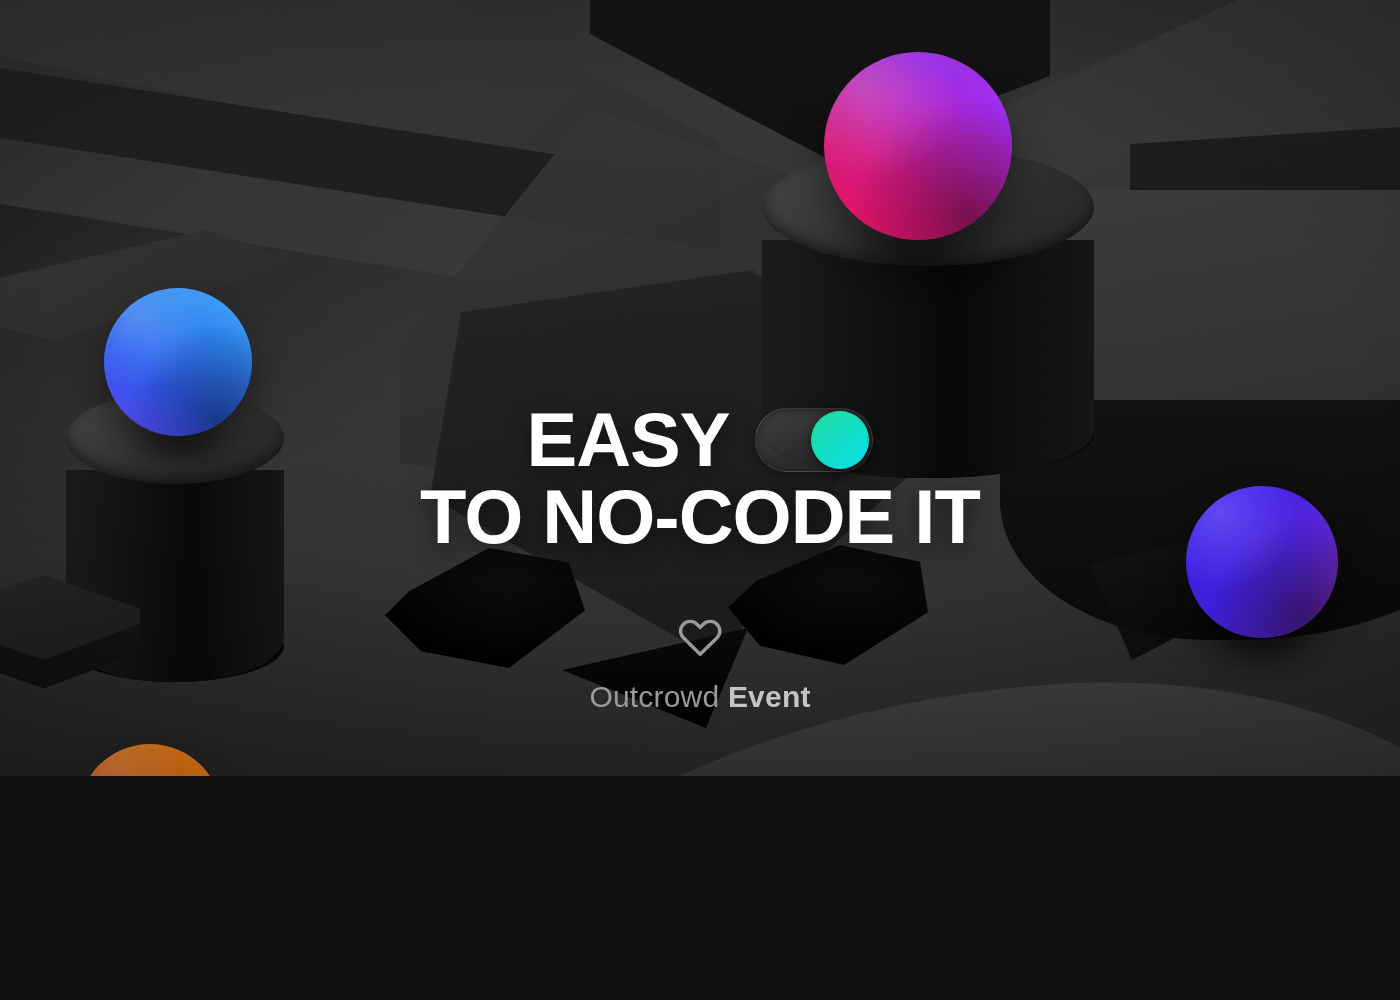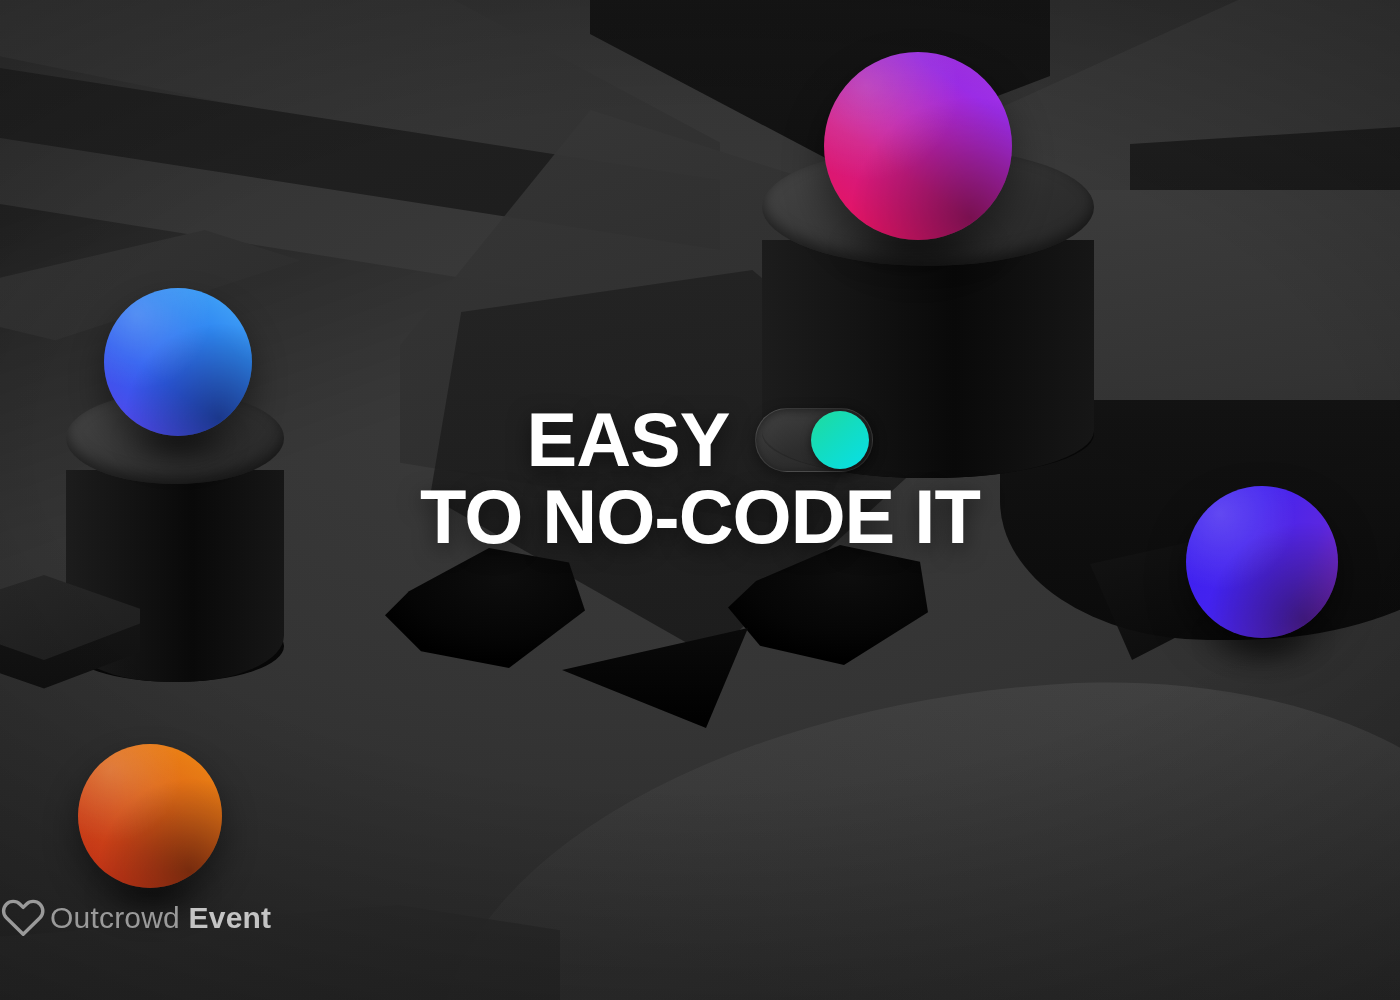--- a/index.html
+++ b/index.html
@@ -1,21 +1,21 @@
 <!DOCTYPE html>
 <html><head>
 <meta charset="utf-8">
 <title>Outcrowd Event — Easy Switch to No-Code IT</title>
 <style>
   html,body{margin:0;padding:0;background:#111;}
   *{box-sizing:border-box;}
 
   .stage{
     position:relative;
-    width:1400px;height:1000px;
+    width:1400px;height:776px;
     overflow:hidden;
     background:#2f2f2f;
     font-family:"Liberation Sans","DejaVu Sans",sans-serif;
     -webkit-font-smoothing:antialiased;
   }
 
   
   .floor{
     position:absolute;inset:0;
     background:
@@ -264,21 +264,21 @@
   .toggle .knob{
     position:absolute;right:3px;top:2px;
     width:58px;height:58px;border-radius:50%;
     background:linear-gradient(140deg,#1fdb9c 0%,#13dcc0 45%,#07dfe9 100%);
     box-shadow:0 3px 10px rgba(0,0,0,.5);
   }
 
   
   .brand{
     position:absolute;left:0;right:0;bottom:62px;
-    display:flex;flex-direction:row;align-items:center;gap:4px;
+    display:flex;flex-direction:column;align-items:center;gap:22px;
     user-select:none;
   }
   .brand-mark{width:46px;height:40px;display:block;}
   .brand-text{
     font-size:30px;color:#9a9a9a;letter-spacing:.2px;white-space:nowrap;
   }
   .brand-text .b-light{font-weight:400;}
   .brand-text .b-bold{font-weight:700;color:#c4c4c4;}
 </style>
 </head>

